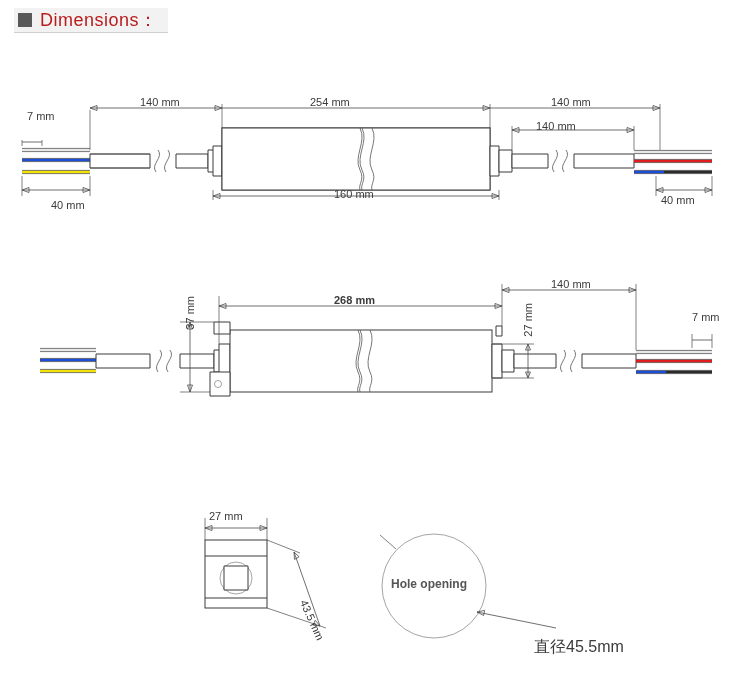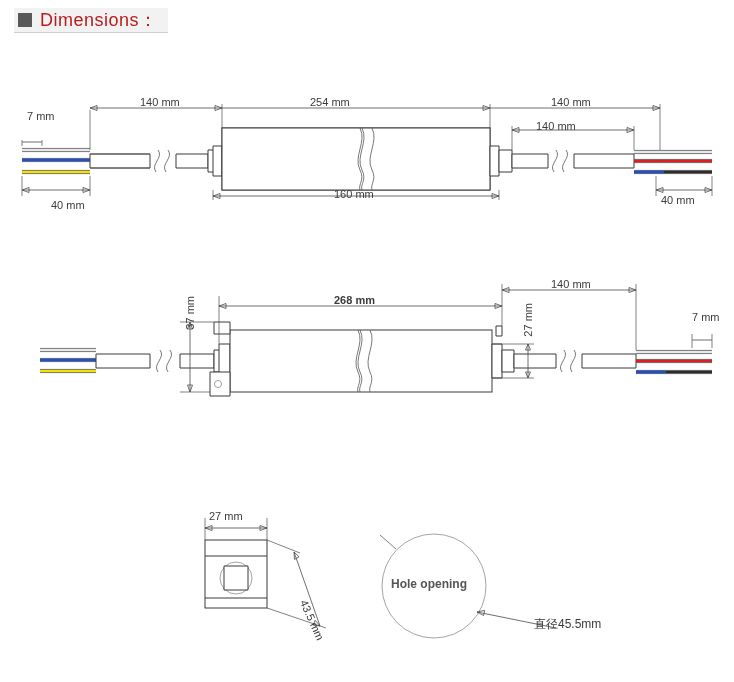--- a/index.html
+++ b/index.html
@@ -47,21 +47,22 @@
   }
   
   .lbl {
     position: absolute;
     font-size: 11px;
     color: #3b3b3b;
     white-space: nowrap;
     line-height: 12px;
   }
   .lbl.cn {
-    font-size: 12px;
+    font-size: 16px;
+    margin-top: 23px;
   }
   .lbl.big {
     font-size: 12px;
     color: #555;
     font-weight: bold;
   }
   svg { display:block; }
   .dim    { stroke:#4a4a4a; stroke-width:.8; fill:none; }
   .ext    { stroke:#4a4a4a; stroke-width:.7; fill:none; }
   .body   { stroke:#3a3a3a; stroke-width:1; fill:#ffffff; }

